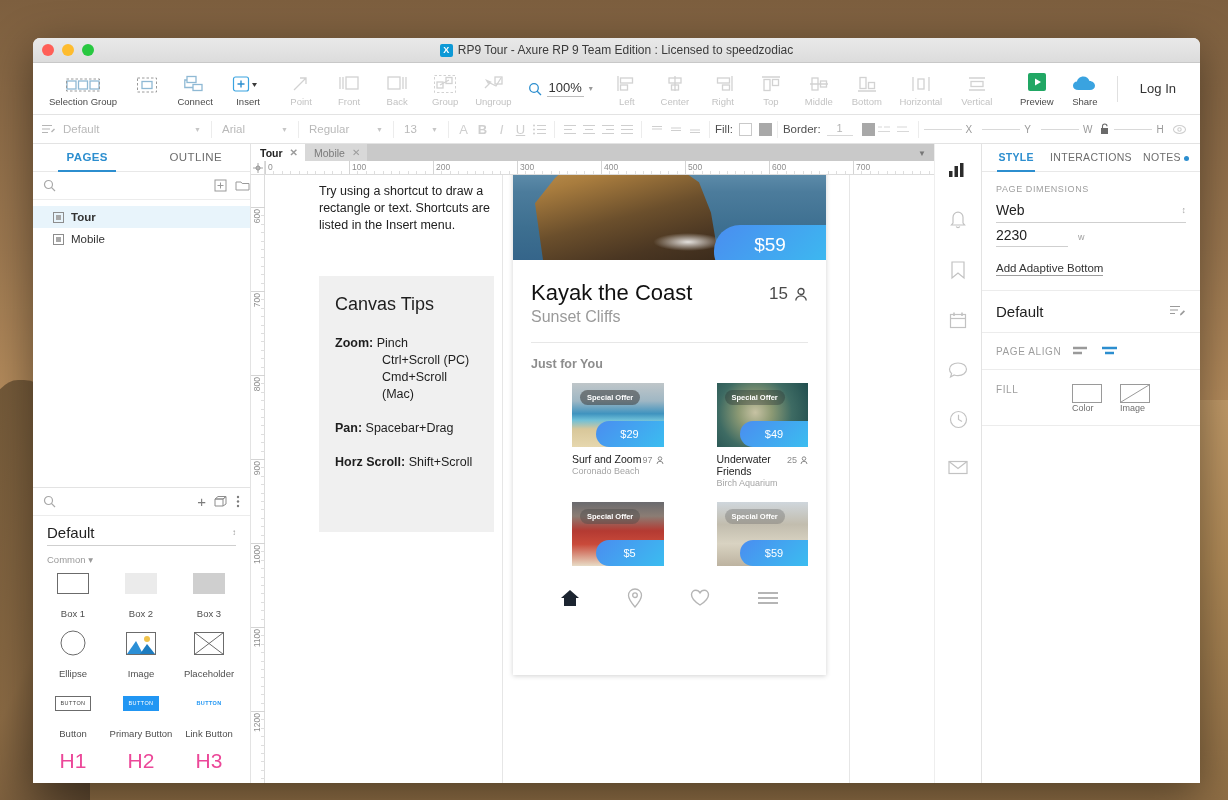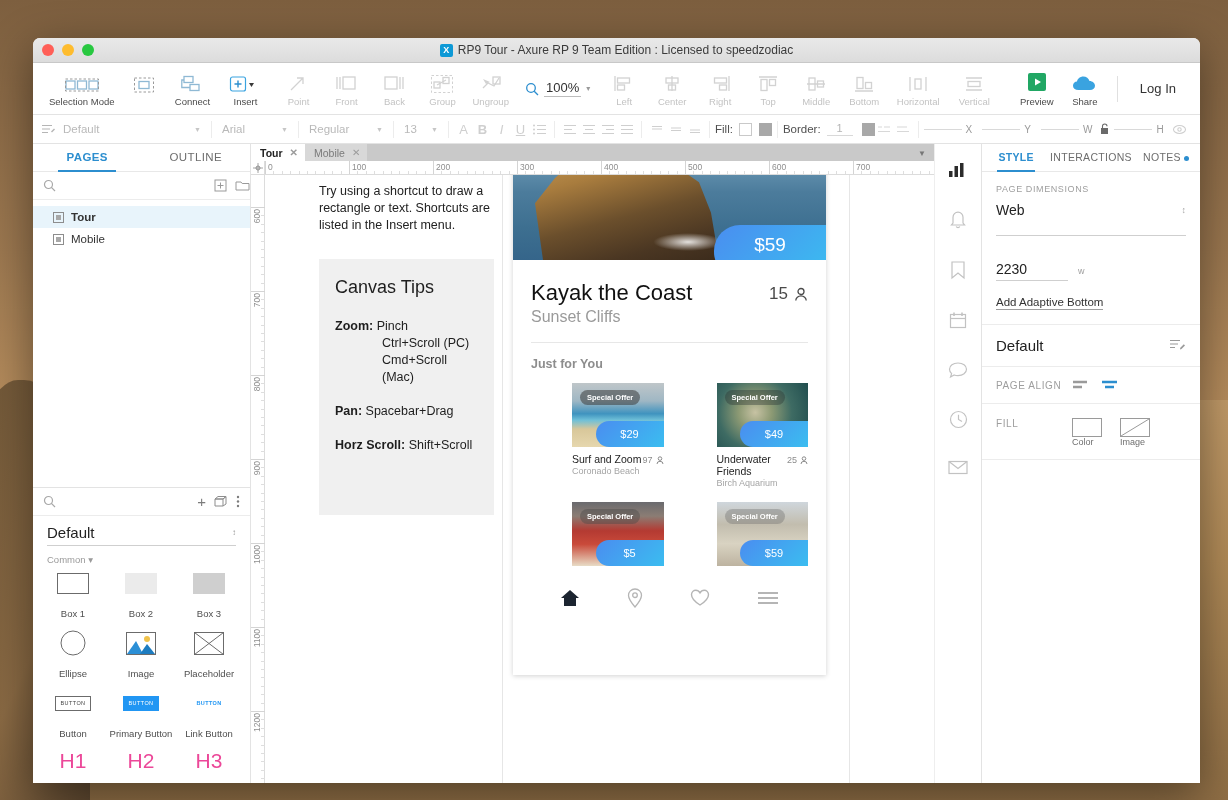--- a/index.html
+++ b/index.html
@@ -192,21 +192,21 @@
     flex: 1; position: relative; background: #fff; overflow: hidden;
   }
   .vguide { position: absolute; top: 0; bottom: 0; width: 1px; background: #e6e6e6; }
 
   
   .tip-text {
     position: absolute; left: 54px; top: 8px; width: 175px;
     font-size: 12.5px; line-height: 17px; color: #222;
   }
   .tips-box {
-    position: absolute; left: 54px; top: 84px; width: 175px; height: 256px;
+    position: absolute; left: 54px; top: 101px; width: 175px; height: 256px;
     background: #f0f0f0; padding: 18px 16px;
   }
   .tips-title { font-size: 18px; color: #1e1e1e; margin-bottom: 20px; }
   .tips-line { font-size: 12.5px; color: #1e1e1e; line-height: 17px; }
   .tips-line b { font-weight: bold; }
   .tips-indent { padding-left: 47px; }
   .tips-gap { height: 17px; }
 
   
   .phone {
@@ -275,22 +275,22 @@
   }
   .rp-tab.active { color: #2c8ecf; font-weight: bold; }
   .rp-tab.active::after {
     content: ''; position: absolute; left: 50%; transform: translateX(-50%);
     bottom: -1px; width: 38px; height: 2px; background: #2c8ecf;
   }
   .notes-dot { display: inline-block; width: 5px; height: 5px; border-radius: 50%; background: #2c8ecf; margin-left: 3px; vertical-align: middle; }
   .rp-sec { padding: 12px 14px 14px 14px; border-bottom: 1px solid #ececec; }
   .rp-label { font-size: 9px; color: #9e9e9e; letter-spacing: .6px; margin-bottom: 8px; }
   .rp-select {
-    font-size: 14px; color: #222; border-bottom: 1px solid #cfcfcf; padding-bottom: 17px;
-    display: flex; align-items: center; justify-content: space-between; margin-bottom: 25px;
+    font-size: 14px; color: #222; border-bottom: 1px solid #cfcfcf; padding-bottom: 4px;
+    display: flex; align-items: center; justify-content: space-between; margin-bottom: 4px;
   }
   .rp-num {
     font-size: 14px; color: #222; display: flex; align-items: baseline; gap: 10px; margin-bottom: 11px;
   }
   .rp-num .val { border-bottom: 1px solid #cfcfcf; padding-bottom: 3px; width: 72px; }
   .rp-num .unit { font-size: 9px; color: #9e9e9e; }
   .rp-link { font-size: 11.5px; color: #333; border-bottom: 1px solid #9e9e9e; display: inline-block; padding-bottom: 1px; }
   .rp-row { display: flex; align-items: center; padding: 12px 14px; border-bottom: 1px solid #ececec; }
   .rp-row .big { font-size: 15px; color: #222; }
   .rp-row .spacer { flex: 1; }
@@ -325,21 +325,21 @@
 
     <div class="tb-item">
       <span class="glyph">
         <svg width="34" height="16" viewBox="0 0 34 16">
           <rect class="ico-line" x="1" y="4" width="9" height="8"></rect>
           <rect class="ico-line" x="12.5" y="4" width="9" height="8"></rect>
           <rect class="ico-line" x="24" y="4" width="9" height="8"></rect>
           <rect x="0.5" y="2" width="33" height="12" fill="none" stroke="#9a9a9a" stroke-width="1" stroke-dasharray="2.5 2"></rect>
         </svg>
       </span>
-      <span class="lbl">Selection Mode</span>
+      <span class="lbl">Selection Group</span>
     </div>
 
     <div class="tb-item">
       <span class="glyph">
         <svg width="20" height="16" viewBox="0 0 20 16">
           <rect class="ico-line" x="5" y="4.5" width="10" height="7"></rect>
           <rect x="0.5" y="1" width="19" height="14" fill="none" stroke="#9a9a9a" stroke-width="1" stroke-dasharray="2.5 2"></rect>
         </svg>
       </span>
       <span class="lbl">&nbsp;</span>

